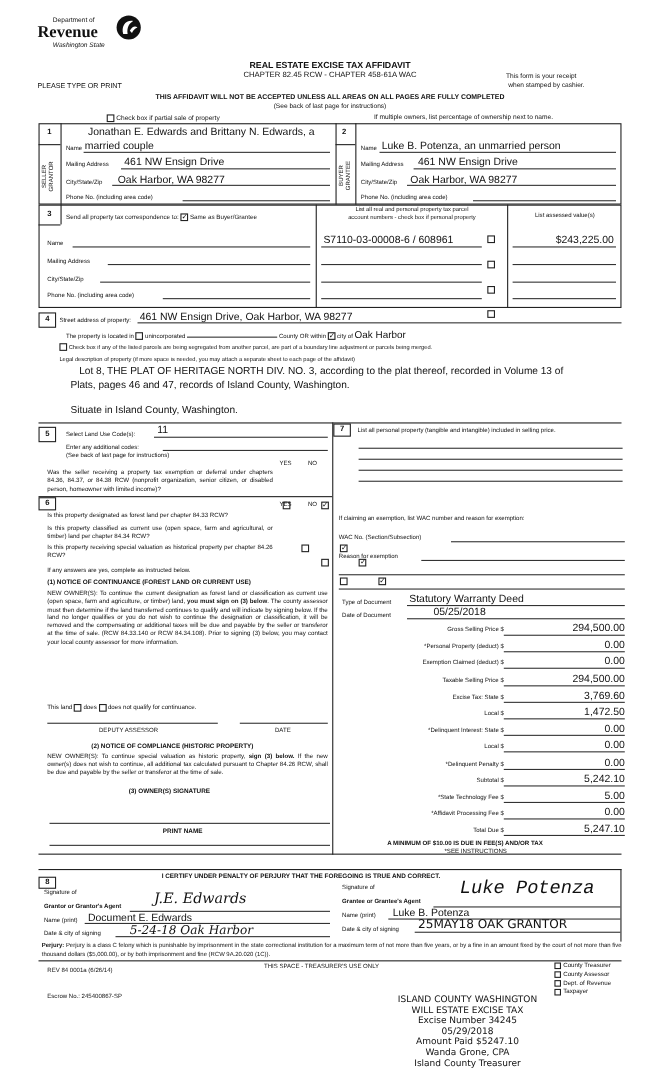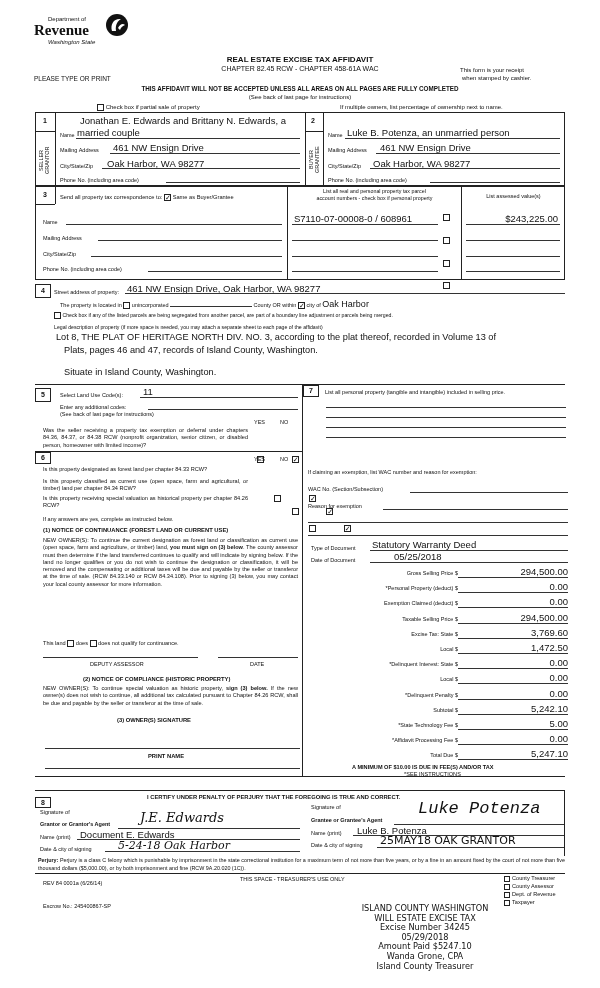--- a/index.html
+++ b/index.html
@@ -111,21 +111,21 @@
 <div class="ul" style="left:66px;top:224px;width:216px;"></div>
 <div class="lbl" style="left:43px;top:235px;">Mailing Address</div>
 <div class="ul" style="left:98px;top:240px;width:184px;"></div>
 <div class="lbl" style="left:43px;top:251px;">City/State/Zip</div>
 <div class="ul" style="left:91px;top:256px;width:191px;"></div>
 <div class="lbl" style="left:43px;top:266px;">Phone No. (including area code)</div>
 <div class="ul" style="left:148px;top:271px;width:134px;"></div>
 
 
 <div>
-  <div class="val" style="left:294px;top:213px;">S7110-07-00008-0 / 608961</div>
+  <div class="val" style="left:294px;top:213px;">S7110-03-00008-6 / 608961</div>
   <div class="ul" style="left:292px;top:224px;width:146px;"></div>
   <span class="cb abs" style="left:443px;top:214px;"></span>
   <div class="val" style="right:42px;top:213px;">$243,225.00</div>
   <div class="ul" style="left:466px;top:224px;width:94px;"></div>
 </div>
 <div>
   <div class="ul" style="left:292px;top:240px;width:146px;"></div>
   <span class="cb abs" style="left:443px;top:230px;"></span>
   <div class="ul" style="left:466px;top:240px;width:94px;"></div>
 </div>
@@ -153,21 +153,21 @@
   <span>County OR within</span>
   <span class="cb checked"></span>
   <span>city of</span>
   <span style="font-size:9px;">Oak Harbor</span>
 </div>
 <div class="abs" style="left:54px;top:312px;font-size:5.2px;white-space:nowrap;">
   <span class="cb"></span>
   <span>Check box if any of the listed parcels are being segregated from another parcel, are part of a boundary line adjustment or parcels being merged.</span>
 </div>
 <div class="lbl" style="left:54px;top:324px;font-size:5.2px;">Legal description of property (if more space is needed, you may attach a separate sheet to each page of the affidavit)</div>
-<div class="val" style="left:56px;top:332px;font-size:9.2px;">Lot 8, THE PLAT OF HERITAGE NORTH DIV. NO. 3, according to the plat thereof, recorded in Volume 13 of</div>
+<div class="val" style="left:72px;top:332px;font-size:9.2px;">Lot 8, THE PLAT OF HERITAGE NORTH DIV. NO. 3, according to the plat thereof, recorded in Volume 13 of</div>
 <div class="val" style="left:64px;top:345px;font-size:9.2px;">Plats, pages 46 and 47, records of Island County, Washington.</div>
 <div class="val" style="left:64px;top:367px;font-size:9.2px;">Situate in Island County, Washington.</div>
 
 
 <div class="line" style="left:35px;top:384px;width:530px;"></div>
 <div class="vline" style="left:302px;top:384px;height:393px;"></div>
 <div class="line" style="left:35px;top:776px;width:530px;"></div>
 
 <div class="num" style="left:35px;top:388px;">5</div>
 <div class="lbl" style="left:60px;top:392px;">Select Land Use Code(s):</div>

